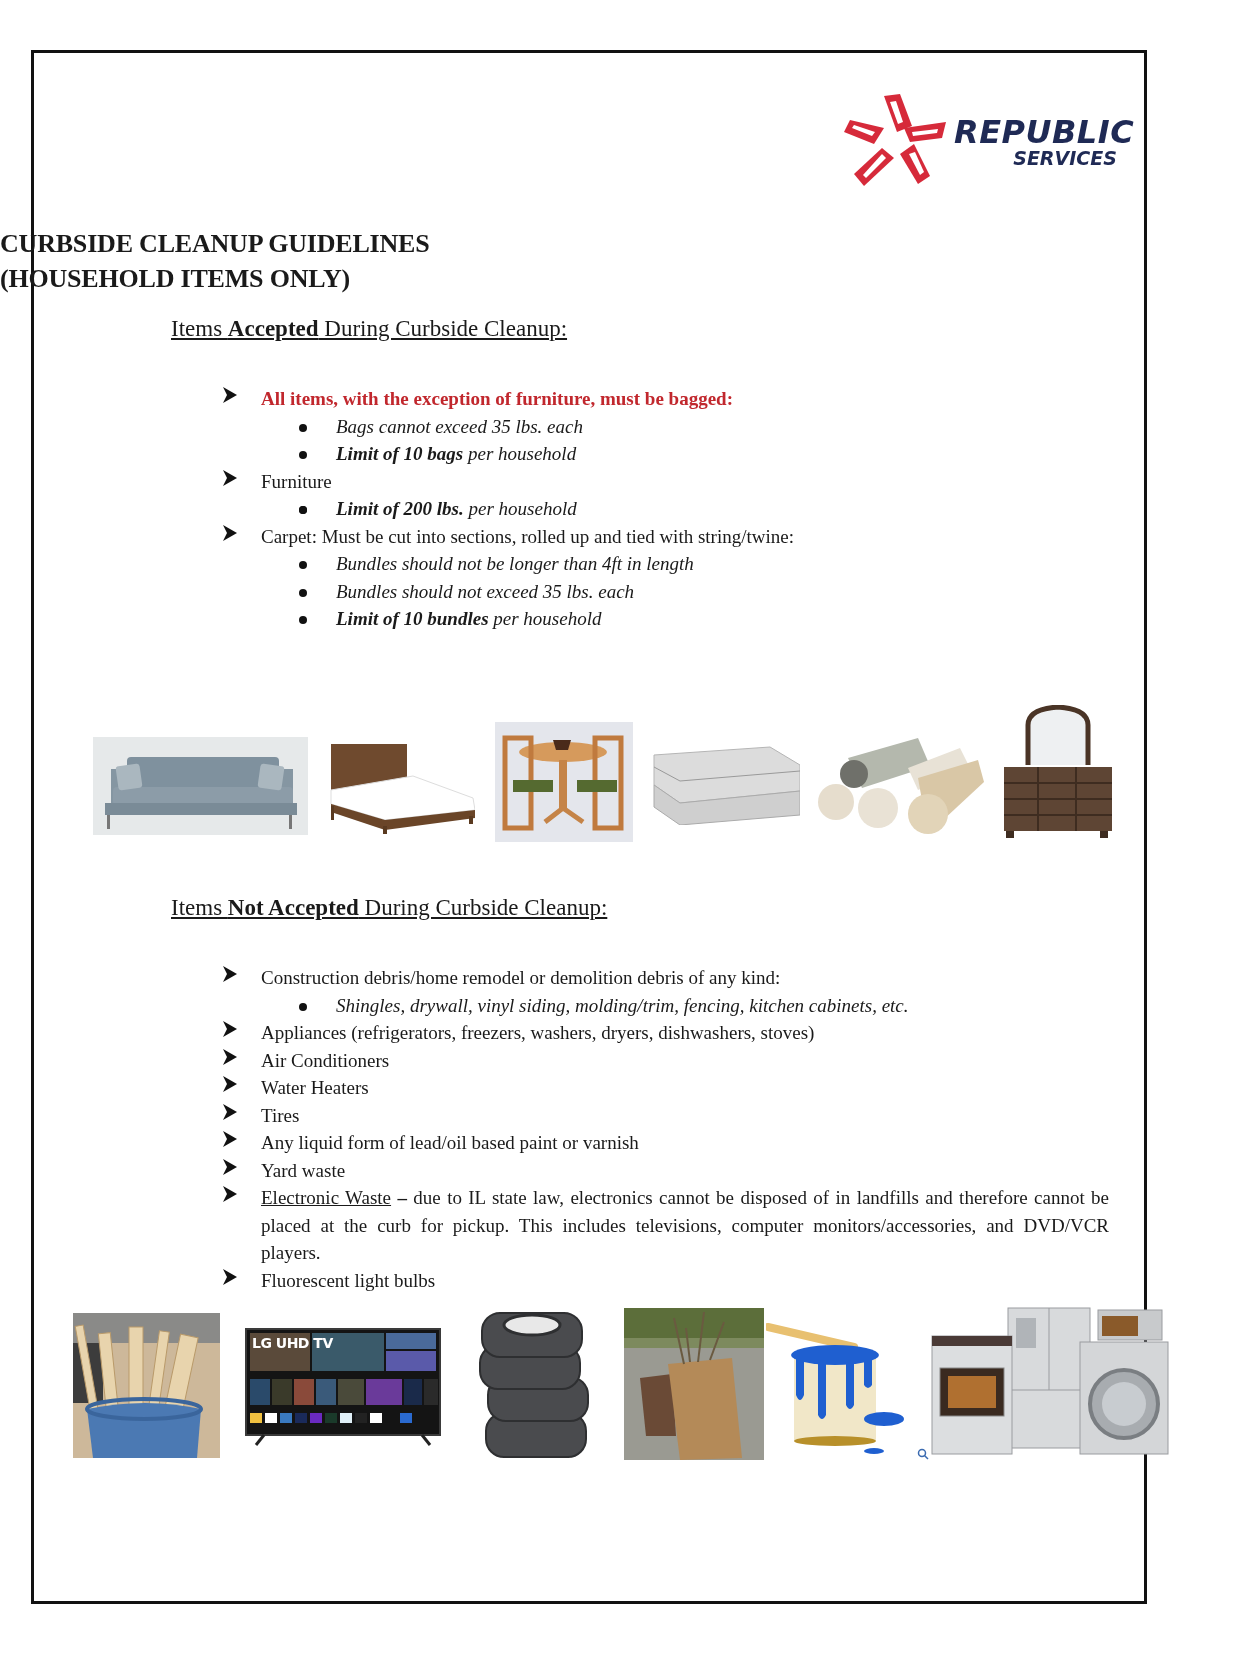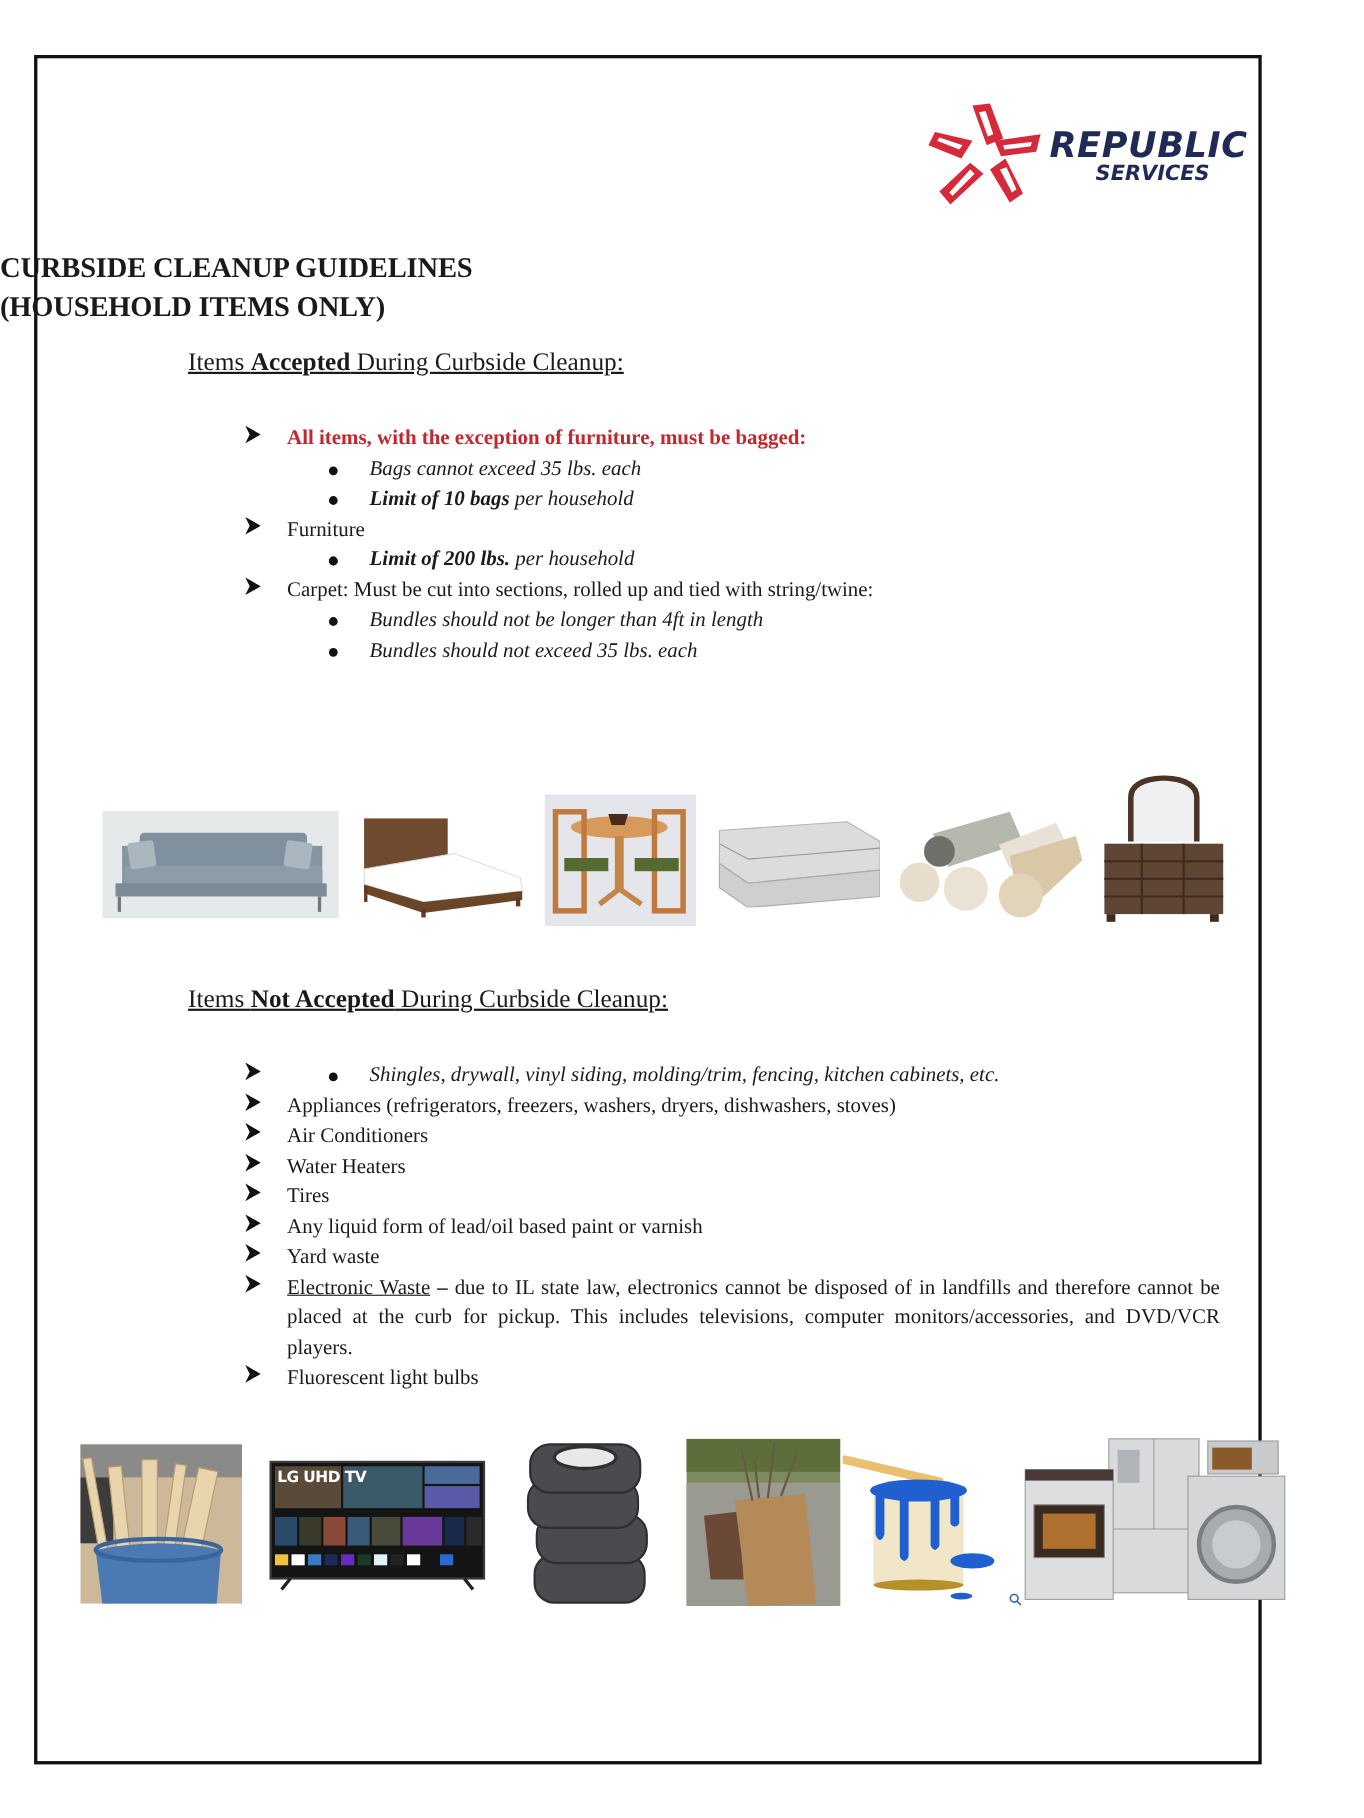--- a/index.html
+++ b/index.html
@@ -2,21 +2,21 @@
 <html><head>
 <meta charset="utf-8">
 <style>
   html, body { margin: 0; padding: 0; background: #ffffff; }
   body { width: 1240px; height: 1653px; position: relative; overflow: hidden;
          font-family: "DejaVu Serif", "Liberation Serif", serif; color: #1a1a1a; }
   .frame { position: absolute; left: 31px; top: 50px; width: 1110px; height: 1548px;
            border: 3px solid #111; box-sizing: content-box; }
   .logo { position: absolute; left: 842px; top: 92px; width: 300px; height: 100px; }
   .logo-text { position: absolute; left: 112px; top: 24px; font-family: "DejaVu Sans", sans-serif;
-               font-weight: bold; font-style: italic; color: #1f2a55; }
+               font-weight: bold; font-style: italic; color: #1f2a55; text-align: center; }
   .logo-text .l1 { font-size: 32px; letter-spacing: 0.5px; line-height: 32px; display: block; }
   .logo-text .l2 { font-size: 19px; line-height: 20px; display: block; margin-left: 42px; }
   .title { position: absolute; left: 0; width: 1240px; text-align: left;
            font-family: "Liberation Serif", serif; font-weight: bold; font-size: 26px;
            line-height: 35px; top: 226px; letter-spacing: -0.2px; }
   .section-head { position: absolute; left: 171px; font-family: "Liberation Serif", serif;
                   font-size: 23px; text-decoration: underline; }
   .section-head b { font-weight: bold; }
   .list { position: absolute; left: 205px; font-family: "Liberation Serif", serif;
           font-size: 19px; line-height: 27.5px; margin: 16px; padding: 0; list-style: none; }
@@ -88,20 +88,21 @@
   <li class="sub"><span class="dot"></span><b>Limit of 200 lbs.</b><span> per household</span></li>
 
   <li class="li">
     <span class="arrow"><svg width="18" height="20" viewBox="0 0 18 20">
           <path d="M2 2 L16 10 L2 18 L6 10 Z" fill="#111"></path>
         </svg></span>
     <span>Carpet:  Must be cut into sections, rolled up and tied with string/twine:</span>
   </li>
   <li class="sub"><span class="dot"></span><b></b><span>Bundles should not be longer than 4ft in length</span></li>
   <li class="sub"><span class="dot"></span><b></b><span>Bundles should not exceed 35 lbs. each</span></li>
+  <li class="sub"><span class="dot"></span><b>Limit of 10 bundles</b><span> per household</span></li>
 
 </ul>
 
 <div>
 
   <svg class="pic" style="left:93px;top:737px" width="215" height="98" viewBox="0 0 215 98">
     <rect width="215" height="98" fill="#e6e9ea"></rect>
     <rect x="34" y="20" width="152" height="34" rx="4" fill="#7f919e"></rect>
     <rect x="18" y="32" width="16" height="40" fill="#8596a2"></rect>
     <rect x="186" y="32" width="14" height="40" fill="#8596a2"></rect>
@@ -166,20 +167,21 @@
 
 <div class="section-head" style="top:895px">
   <span>Items </span><b>Not Accepted</b><span> During Curbside Cleanup:</span>
 </div>
 
 <ul class="list" style="top:948px">
   <li class="li">
     <span class="arrow"><svg width="18" height="20" viewBox="0 0 18 20">
           <path d="M2 2 L16 10 L2 18 L6 10 Z" fill="#111"></path>
         </svg></span>
+    <span>Construction debris/home remodel or demolition debris of any kind:</span>
   </li>
   <li class="sub"><span class="dot"></span><span>Shingles, drywall, vinyl siding, molding/trim, fencing, kitchen cabinets, etc.</span></li>
   <li class="li"><span class="arrow"><svg width="18" height="20" viewBox="0 0 18 20">
           <path d="M2 2 L16 10 L2 18 L6 10 Z" fill="#111"></path>
         </svg></span><span>Appliances (refrigerators, freezers, washers, dryers, dishwashers, stoves)</span></li>
   <li class="li"><span class="arrow"><svg width="18" height="20" viewBox="0 0 18 20">
           <path d="M2 2 L16 10 L2 18 L6 10 Z" fill="#111"></path>
         </svg></span><span>Air Conditioners</span></li>
   <li class="li"><span class="arrow"><svg width="18" height="20" viewBox="0 0 18 20">
           <path d="M2 2 L16 10 L2 18 L6 10 Z" fill="#111"></path>

